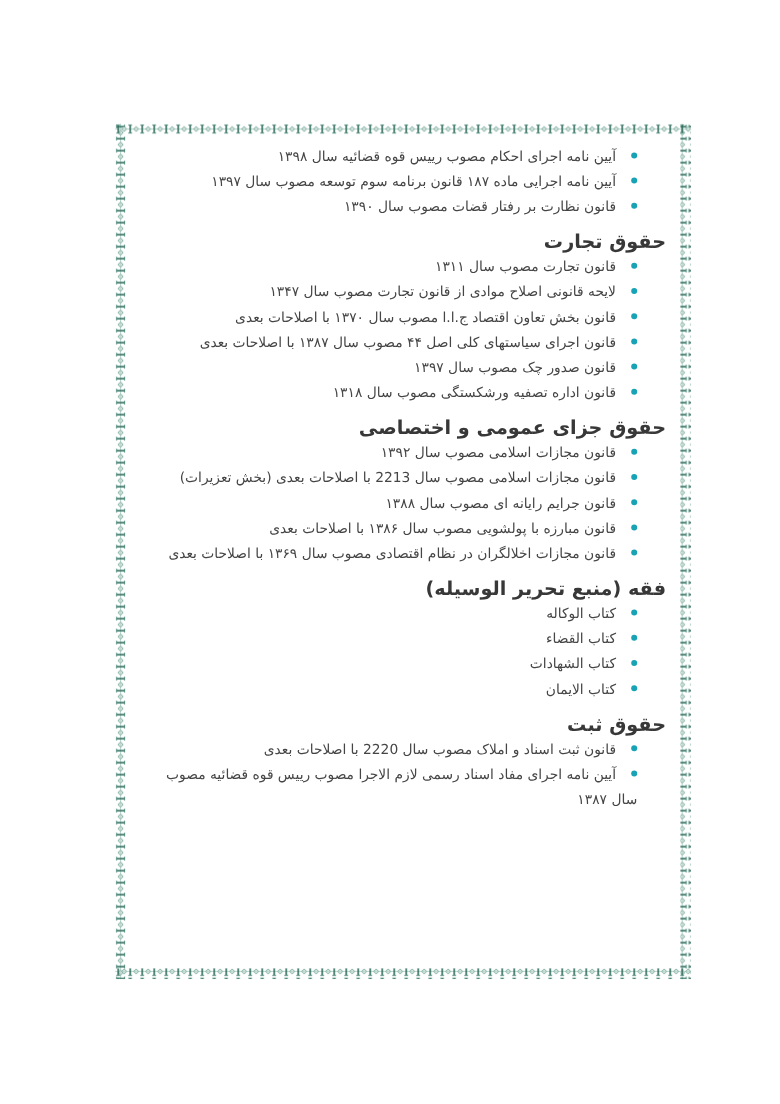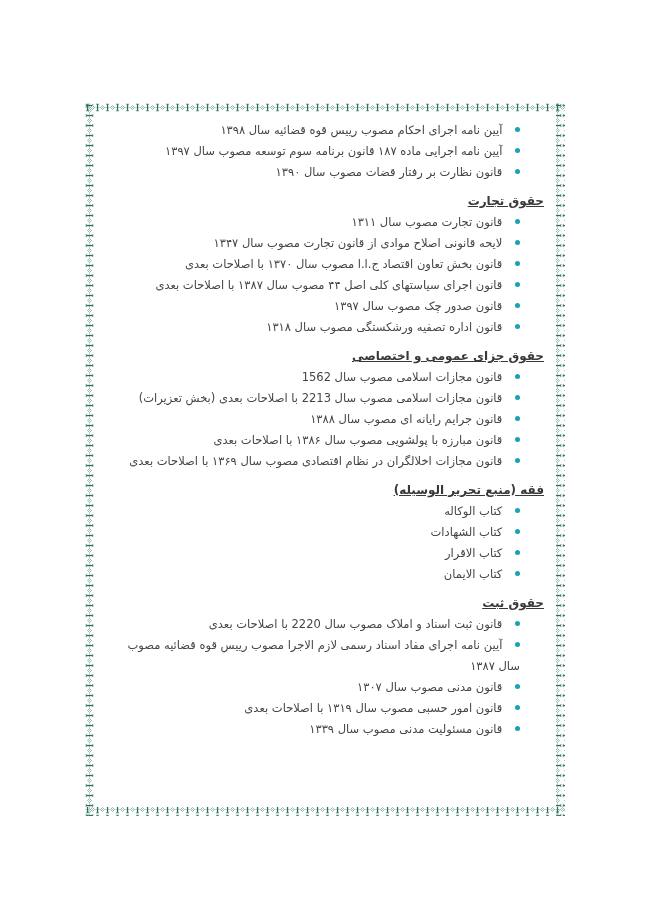--- a/index.html
+++ b/index.html
@@ -8,37 +8,36 @@
     --heading-text:#383838;
     --border-dark:#2e6b5b;
     --border-mid:#6ba092;
     --border-light:#b9d4cd;
     --page-bg:#ffffff;
   }
   *{margin:0;padding:0;box-sizing:border-box;}
   html,body{width:650px;height:920px;background:var(--page-bg);}
   body{font-family:"DejaVu Sans","Liberation Sans",sans-serif;overflow:hidden;}
   .page{position:relative;width:650px;height:920px;background:var(--page-bg);}
-  .frame{position:absolute;left:85px;top:103px;width:480px;height:713px;}
+  .frame{position:absolute;left:96px;top:103px;width:480px;height:713px;}
   .border-svg{position:absolute;left:0;top:0;width:100%;height:100%;display:block;}
   .content{
     position:absolute;
     left:9px;top:9px;right:9px;bottom:9px;
     padding:8px 12px 0 12px;
     direction:rtl;
     text-align:right;
     overflow:hidden;
   }
   .law-section .section-heading{
-    font-size:12px;
+    font-size:16px;
     font-weight:bold;
     color:var(--heading-text);
     line-height:21px;
     margin-top:8px;
-    text-decoration:underline;
   }
   .law-section:first-child .section-heading{margin-top:0;}
   .law-list{
     list-style:none;
     padding:0 24px 0 0;
   }
   .law-item{
     font-size:11.5px;
     line-height:21px;
     color:var(--item-text);
@@ -140,21 +139,21 @@
     <span class="item-text">قانون اداره تصفیه ورشکستگی مصوب سال ۱۳۱۸</span>
   </li>
 </ul>
   </section>
 
   <section class="law-section">
     <h2 class="section-heading">حقوق جزای عمومی و اختصاصی</h2>
     <ul class="law-list">
   <li class="law-item">
     <span class="bullet"></span>
-    <span class="item-text">قانون مجازات اسلامی مصوب سال 1562</span>
+    <span class="item-text">قانون مجازات اسلامی مصوب سال ۱۳۹۲</span>
   </li>
 
   <li class="law-item">
     <span class="bullet"></span>
     <span class="item-text">قانون مجازات اسلامی مصوب سال 2213 با اصلاحات بعدی (بخش تعزیرات)</span>
   </li>
 
 
   <li class="law-item">
     <span class="bullet"></span>
@@ -174,30 +173,30 @@
   </section>
 
   <section class="law-section">
     <h2 class="section-heading">فقه (منبع تحریر الوسیله)</h2>
     <ul class="law-list">
   <li class="law-item">
     <span class="bullet"></span>
     <span class="item-text">کتاب الوکاله</span>
   </li>
 
+  <li class="law-item">
+    <span class="bullet"></span>
+    <span class="item-text">کتاب القضاء</span>
+  </li>
 
   <li class="law-item">
     <span class="bullet"></span>
     <span class="item-text">کتاب الشهادات</span>
   </li>
 
-  <li class="law-item">
-    <span class="bullet"></span>
-    <span class="item-text">کتاب الاقرار</span>
-  </li>
 
   <li class="law-item">
     <span class="bullet"></span>
     <span class="item-text">کتاب الایمان</span>
   </li>
 </ul>
   </section>
 
   <section class="law-section">
     <h2 class="section-heading">حقوق ثبت</h2>
@@ -208,34 +207,17 @@
   </li>
 
   <li class="law-item">
     <span class="bullet"></span>
     <span class="item-text">آیین نامه اجرای مفاد اسناد رسمی لازم الاجرا مصوب رییس قوه قضائیه مصوب سال ۱۳۸۷</span>
   </li>
 </ul>
   </section>
 
   <section class="law-section">
-    <ul class="law-list">
-  <li class="law-item">
-    <span class="bullet"></span>
-    <span class="item-text">قانون مدنی مصوب سال ۱۳۰۷</span>
-  </li>
-
-  <li class="law-item">
-    <span class="bullet"></span>
-    <span class="item-text">قانون امور حسبی مصوب سال ۱۳۱۹ با اصلاحات بعدی</span>
-  </li>
-
-  <li class="law-item">
-    <span class="bullet"></span>
-    <span class="item-text">قانون مسئولیت مدنی مصوب سال ۱۳۳۹</span>
-  </li>
-
-</ul>
   </section>
 </div>
     </div>
   </div>
 </div>
 
 </body></html>

